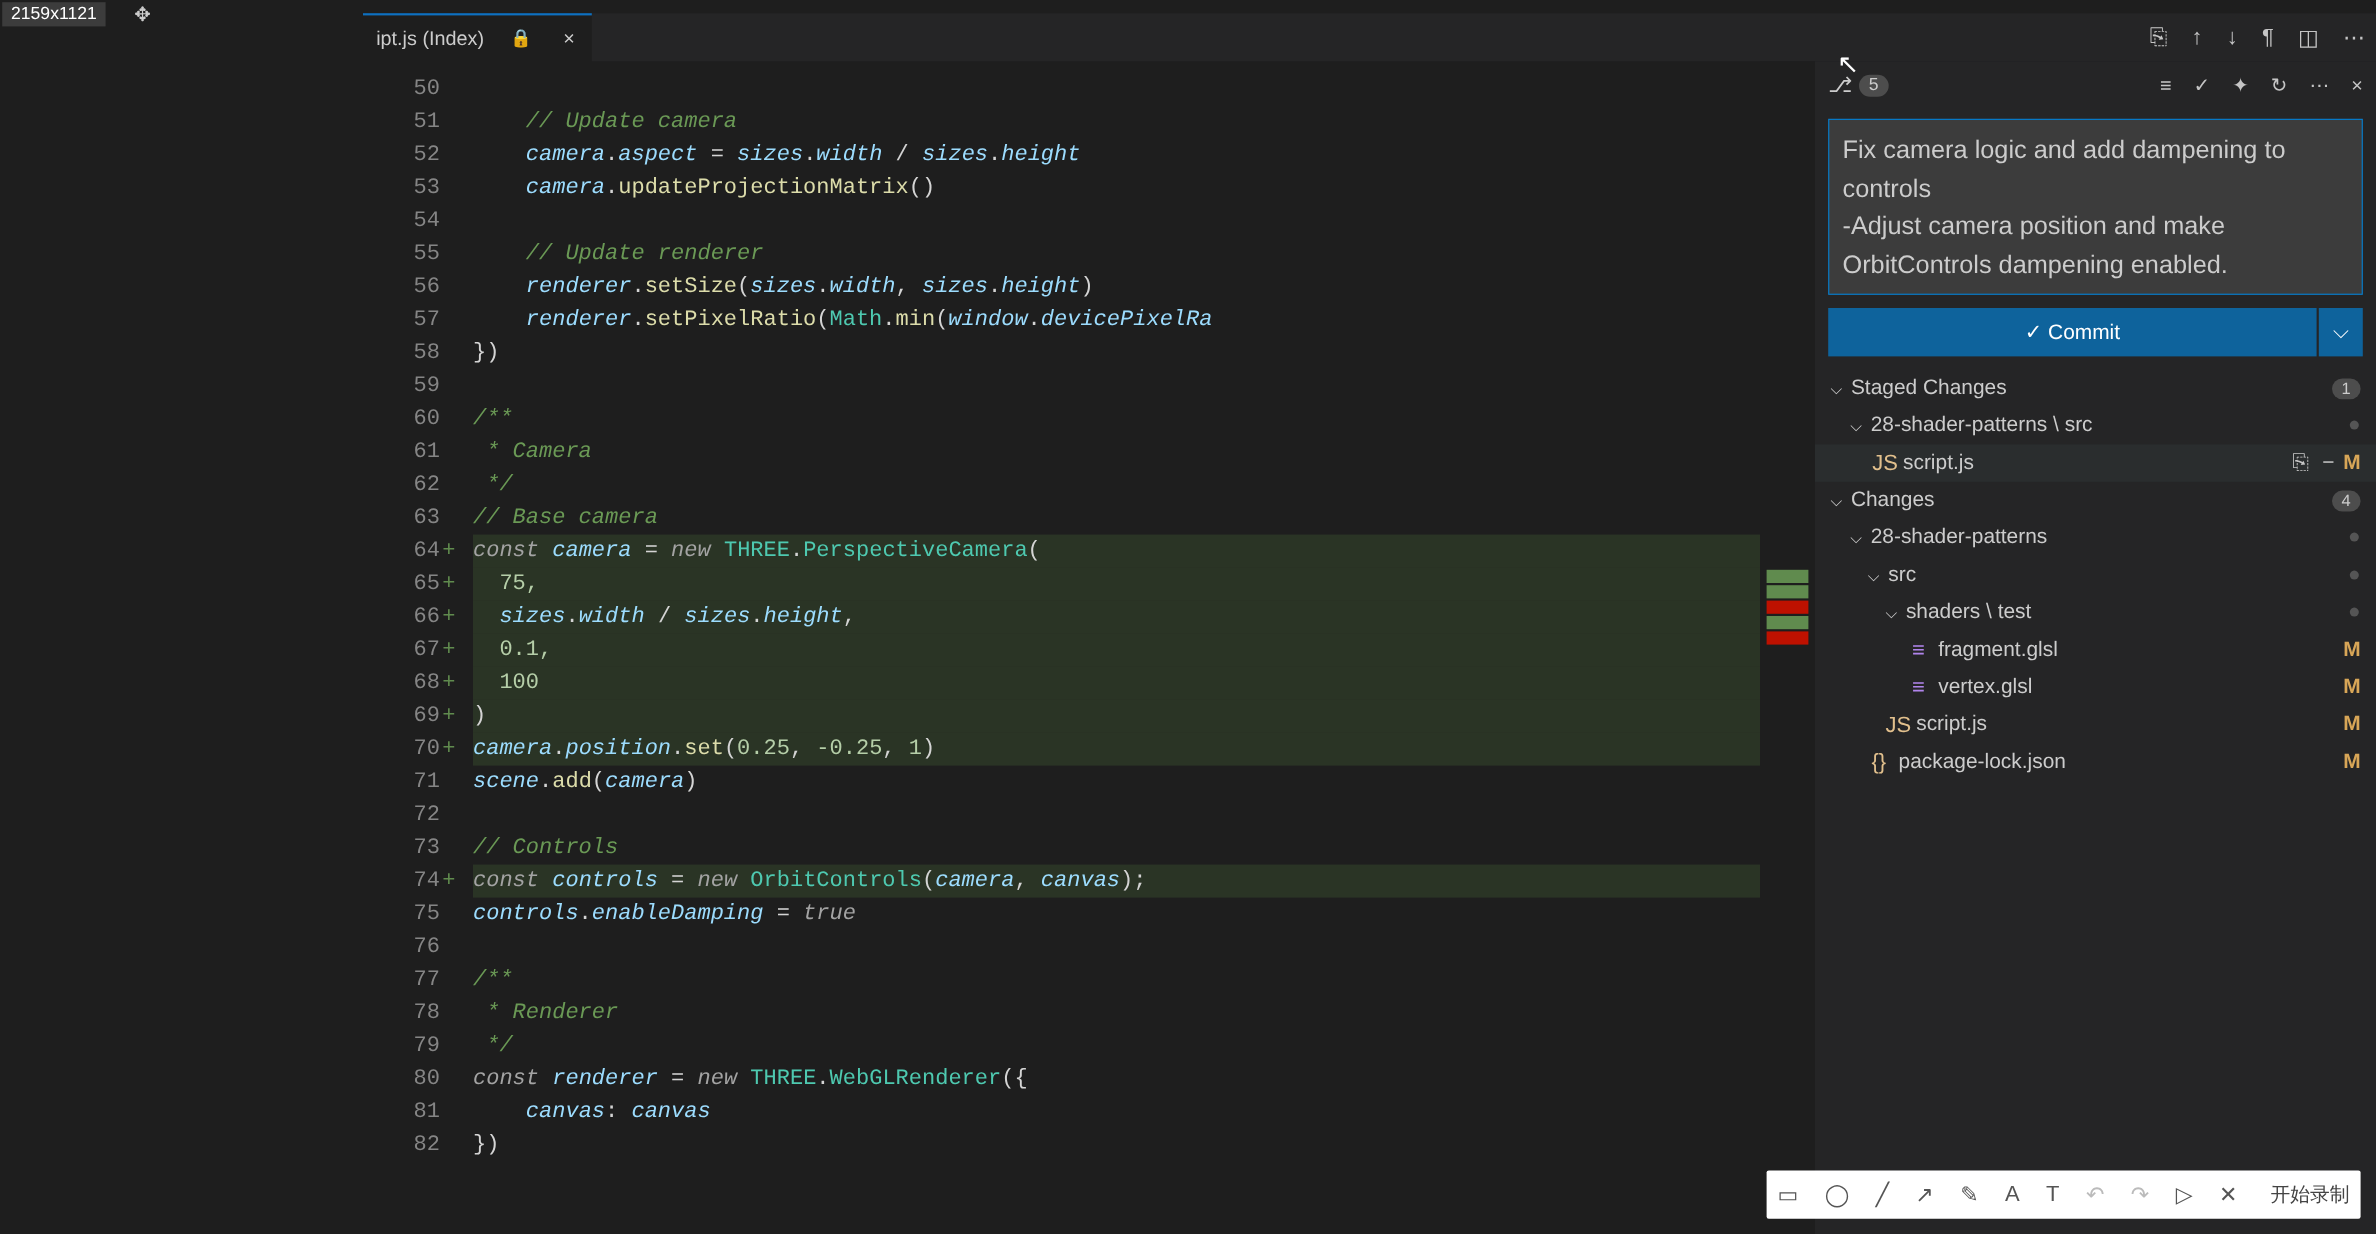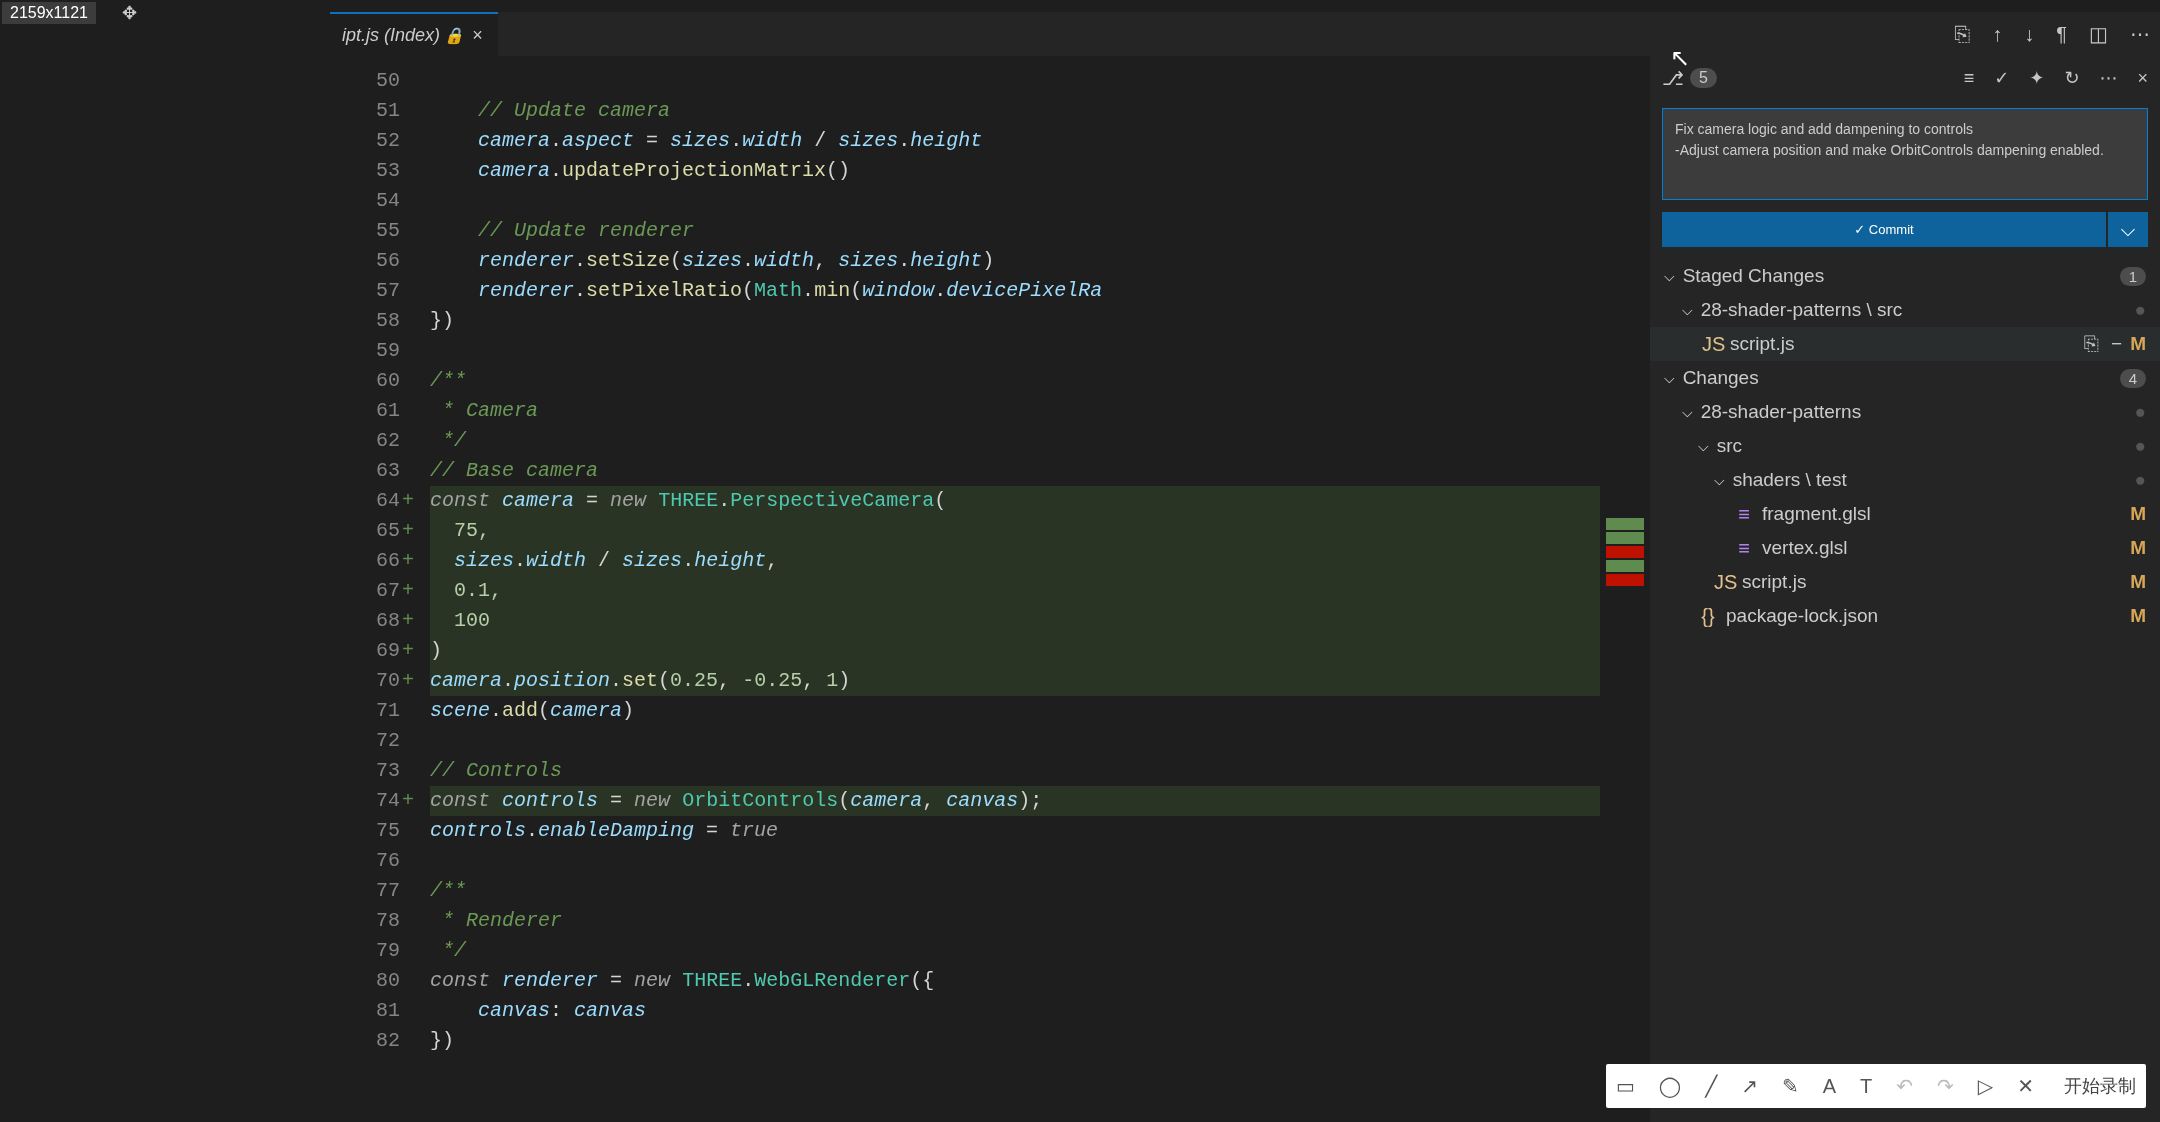--- a/index.html
+++ b/index.html
@@ -39,23 +39,22 @@
   display: flex;
   align-items: stretch;
   position: relative;
 }
 .tab {
   display: flex;
   align-items: center;
   padding: 0 12px;
   background: #1e1e1e;
   font-size: 18px;
-  gap: 4px;
+  gap: 24px;
   border-top: 2px solid transparent;
-  font-style: italic;
 }
 .tab.active { border-top:2px solid #0e70c0; }
 .lock-icon { color:#999; font-size:16px; }
 .close-x { color:#ccc; font-size:18px; padding:4px; }
 .tabbar-right { position:absolute; right:10px; top:0; height:100%; display:flex; align-items:center; gap:22px; }
 .tb-icon { color:#c5c5c5; font-size:20px; }
 
 .body-row { flex:1; display:flex; min-height:0;justify-content:flex-end; }
 .editor {
   flex:1;
@@ -112,30 +111,30 @@
   border-radius:10px; padding:1px 9px; font-size:16px;
 }
 .scm-top-right { margin-left:auto; display:flex; gap:20px; align-items:center; }
 .scm-icon { color:#c5c5c5; font-size:18px; }
 .commit-msg {
   margin:8px 12px;
   border:1px solid #007fd4;
   background:#3c3c3c;
   color:#cccccc;
   padding:10px 12px;
-  font-size:14px;
+  font-size:23px;
   line-height:1.5;
   min-height:92px;
 }
 .commit-row { display:flex; margin:4px 12px 8px; }
 .commit-btn {
   flex:1;
   background:#0e639c; color:#fff;
   text-align:center; padding:10px;
-  font-size:13px;
+  font-size:19px;
 }
 .commit-dd {
   width:40px; background:#0e639c; margin-left:2px;
   display:flex; align-items:center; justify-content:center; color:#fff;
 }
 .tree { padding:4px 0; }
 .tree-row {
   display:flex; align-items:center;
   height:34px;
   padding:0 14px;

